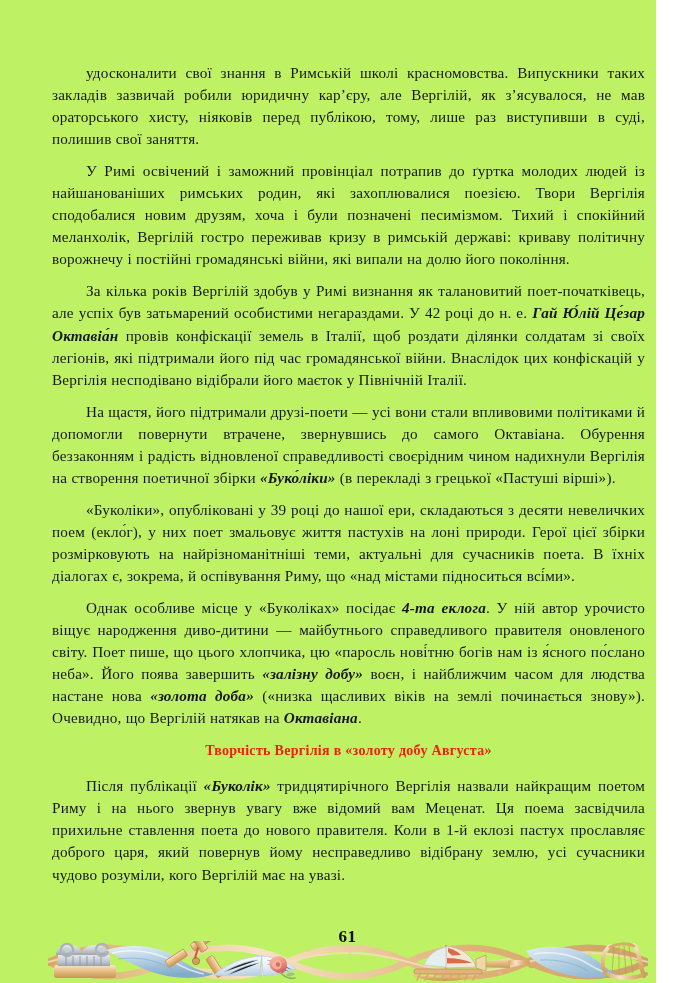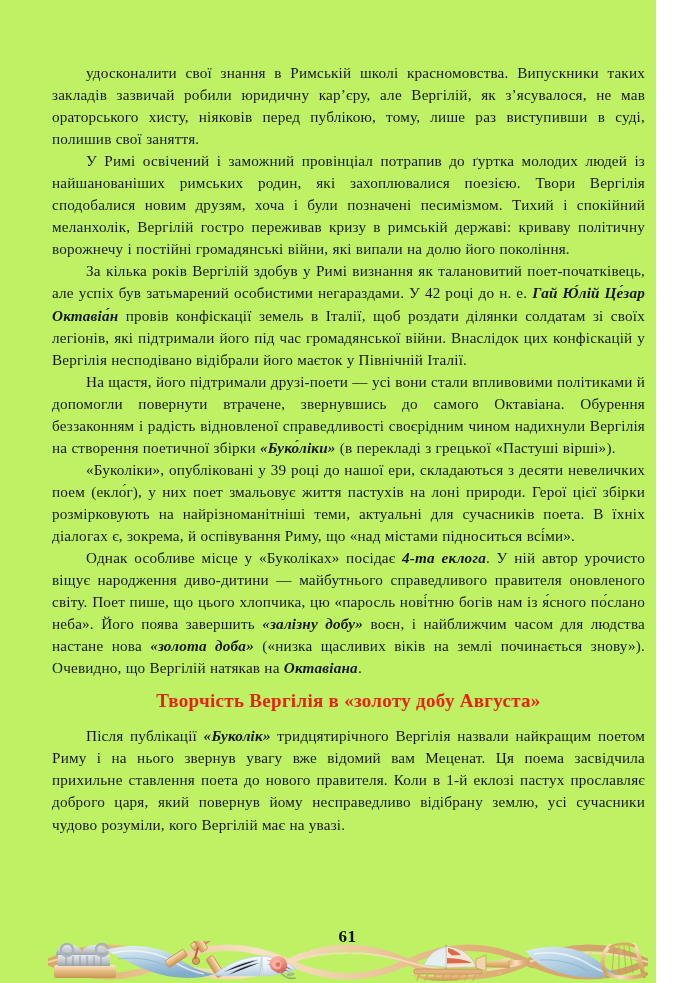--- a/index.html
+++ b/index.html
@@ -28,36 +28,36 @@
     text-indent: 34px;
     text-align: justify;
     font-size: 15.2px;
     line-height: 22.05px;
     letter-spacing: 0.18px;
     word-spacing: 0.2px;
     color: #17161a;
     -webkit-font-smoothing: none;
   }
   p.body-par + p.body-par {
-    margin-top: 0px;
+    margin-top: 10px;
   }
   .bi {
     font-weight: bold;
     font-style: italic;
   }
   .it {
   }
   .bd {
     font-weight: bold;
     font-style: italic;
   }
   h2.section-heading {
     margin: 11px 0 13px 0;
     text-align: center;
-    font-size: 19px;
+    font-size: 14px;
     line-height: 22px;
     font-weight: bold;
     color: #ee2016;
     letter-spacing: 0.3px;
   }
   
   .footer-ornament {
     position: absolute;
     left: 48px;
     top: 941px;

